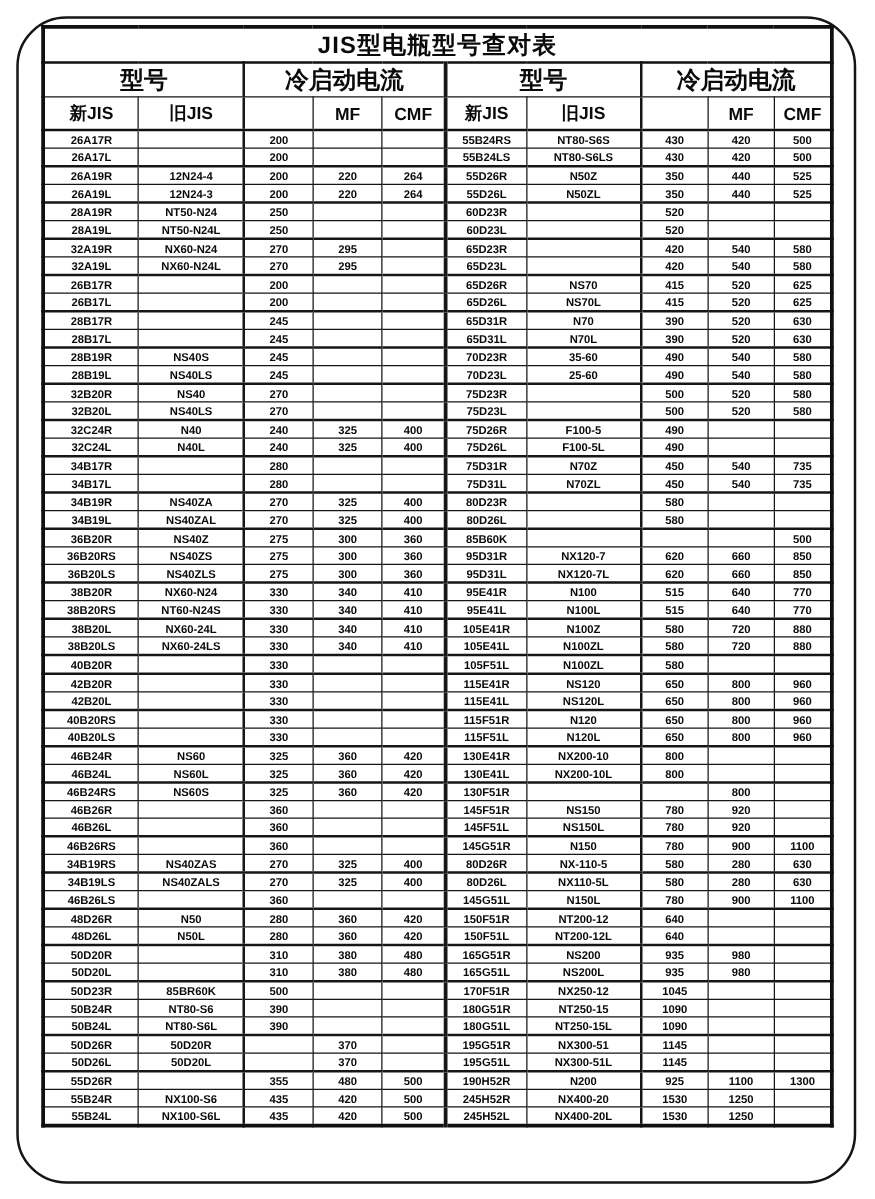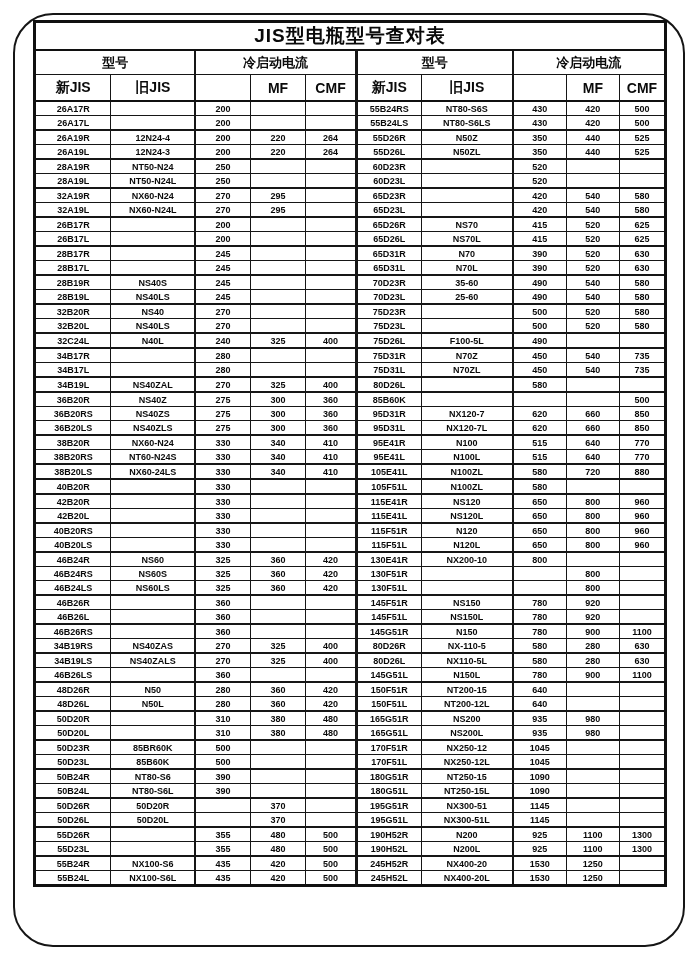--- a/index.html
+++ b/index.html
@@ -19,21 +19,21 @@
   }
   td {
     border:1px solid #161616; text-align:center; vertical-align:middle;
     padding:0; overflow:hidden; white-space:nowrap; font-weight:bold;
     color:#0a0a0a; background:#fff;
   }
   tr.title-row td {
     height:26px; font-size:19px; letter-spacing:1px;
     border-bottom:2px solid #101010;
   }
-  tr.group-row td { height:23px; font-size:13px; }
+  tr.group-row td { height:23px; font-size:19px; }
   tr.sub-row td { height:25px; font-size:14px; border-bottom:2px solid #101010; }
   tbody td { height:13px; font-size:9px; line-height:12px; }
   
   tbody td:nth-child(3), tbody td:nth-child(8),
   tr.sub-row td:nth-child(3), tr.sub-row td:nth-child(8),
   tr.group-row td.g-cca-l, tr.group-row td.g-cca-r { border-left-width:2px; }
   
   tbody td:nth-child(6), tr.sub-row td:nth-child(6),
   tr.group-row td.g-model-r { border-left-width:3px; }
   
@@ -266,20 +266,32 @@
         <td>NS40LS</td>
         <td>270</td>
         <td></td>
         <td></td>
         <td>75D23L</td>
         <td></td>
         <td>500</td>
         <td>520</td>
         <td>580</td>
       </tr>
+      <tr>
+        <td>32C24R</td>
+        <td>N40</td>
+        <td>240</td>
+        <td>325</td>
+        <td>400</td>
+        <td>75D26R</td>
+        <td>F100-5</td>
+        <td>490</td>
+        <td></td>
+        <td></td>
+      </tr>
       <tr class="pair-end">
         <td>32C24L</td>
         <td>N40L</td>
         <td>240</td>
         <td>325</td>
         <td>400</td>
         <td>75D26L</td>
         <td>F100-5L</td>
         <td>490</td>
         <td></td>
@@ -301,20 +313,32 @@
         <td>34B17L</td>
         <td></td>
         <td>280</td>
         <td></td>
         <td></td>
         <td>75D31L</td>
         <td>N70ZL</td>
         <td>450</td>
         <td>540</td>
         <td>735</td>
+      </tr>
+      <tr>
+        <td>34B19R</td>
+        <td>NS40ZA</td>
+        <td>270</td>
+        <td>325</td>
+        <td>400</td>
+        <td>80D23R</td>
+        <td></td>
+        <td>580</td>
+        <td></td>
+        <td></td>
       </tr>
       <tr class="pair-end">
         <td>34B19L</td>
         <td>NS40ZAL</td>
         <td>270</td>
         <td>325</td>
         <td>400</td>
         <td>80D26L</td>
         <td></td>
         <td>580</td>
@@ -374,20 +398,32 @@
         <td>NT60-N24S</td>
         <td>330</td>
         <td>340</td>
         <td>410</td>
         <td>95E41L</td>
         <td>N100L</td>
         <td>515</td>
         <td>640</td>
         <td>770</td>
       </tr>
+      <tr>
+        <td>38B20L</td>
+        <td>NX60-24L</td>
+        <td>330</td>
+        <td>340</td>
+        <td>410</td>
+        <td>105E41R</td>
+        <td>N100Z</td>
+        <td>580</td>
+        <td>720</td>
+        <td>880</td>
+      </tr>
       <tr class="pair-end">
         <td>38B20LS</td>
         <td>NX60-24LS</td>
         <td>330</td>
         <td>340</td>
         <td>410</td>
         <td>105E41L</td>
         <td>N100ZL</td>
         <td>580</td>
         <td>720</td>
@@ -458,39 +494,39 @@
         <td>NS60</td>
         <td>325</td>
         <td>360</td>
         <td>420</td>
         <td>130E41R</td>
         <td>NX200-10</td>
         <td>800</td>
         <td></td>
         <td></td>
       </tr>
+      <tr class="pair-end">
+        <td>46B24L</td>
+        <td>NS60L</td>
+        <td>325</td>
+        <td>360</td>
+        <td>420</td>
+        <td>130E41L</td>
+        <td>NX200-10L</td>
+        <td>800</td>
+        <td></td>
+        <td></td>
+      </tr>
       <tr>
         <td>46B24RS</td>
         <td>NS60S</td>
         <td>325</td>
         <td>360</td>
         <td>420</td>
         <td>130F51R</td>
-        <td></td>
-        <td></td>
-        <td>800</td>
-        <td></td>
-      </tr>
-      <tr class="pair-end">
-        <td>46B24LS</td>
-        <td>NS60LS</td>
-        <td>325</td>
-        <td>360</td>
-        <td>420</td>
-        <td>130F51L</td>
         <td></td>
         <td></td>
         <td>800</td>
         <td></td>
       </tr>
       <tr>
         <td>46B26R</td>
         <td></td>
         <td>360</td>
         <td></td>
@@ -561,21 +597,21 @@
         <td>900</td>
         <td>1100</td>
       </tr>
       <tr>
         <td>48D26R</td>
         <td>N50</td>
         <td>280</td>
         <td>360</td>
         <td>420</td>
         <td>150F51R</td>
-        <td>NT200-15</td>
+        <td>NT200-12</td>
         <td>640</td>
         <td></td>
         <td></td>
       </tr>
       <tr class="pair-end">
         <td>48D26L</td>
         <td>N50L</td>
         <td>280</td>
         <td>360</td>
         <td>420</td>
@@ -614,32 +650,20 @@
         <td>85BR60K</td>
         <td>500</td>
         <td></td>
         <td></td>
         <td>170F51R</td>
         <td>NX250-12</td>
         <td>1045</td>
         <td></td>
         <td></td>
       </tr>
-      <tr class="pair-end">
-        <td>50D23L</td>
-        <td>85B60K</td>
-        <td>500</td>
-        <td></td>
-        <td></td>
-        <td>170F51L</td>
-        <td>NX250-12L</td>
-        <td>1045</td>
-        <td></td>
-        <td></td>
-      </tr>
       <tr>
         <td>50B24R</td>
         <td>NT80-S6</td>
         <td>390</td>
         <td></td>
         <td></td>
         <td>180G51R</td>
         <td>NT250-15</td>
         <td>1090</td>
         <td></td>
@@ -686,32 +710,20 @@
         <td></td>
         <td>355</td>
         <td>480</td>
         <td>500</td>
         <td>190H52R</td>
         <td>N200</td>
         <td>925</td>
         <td>1100</td>
         <td>1300</td>
       </tr>
-      <tr class="pair-end">
-        <td>55D23L</td>
-        <td></td>
-        <td>355</td>
-        <td>480</td>
-        <td>500</td>
-        <td>190H52L</td>
-        <td>N200L</td>
-        <td>925</td>
-        <td>1100</td>
-        <td>1300</td>
-      </tr>
       <tr>
         <td>55B24R</td>
         <td>NX100-S6</td>
         <td>435</td>
         <td>420</td>
         <td>500</td>
         <td>245H52R</td>
         <td>NX400-20</td>
         <td>1530</td>
         <td>1250</td>

